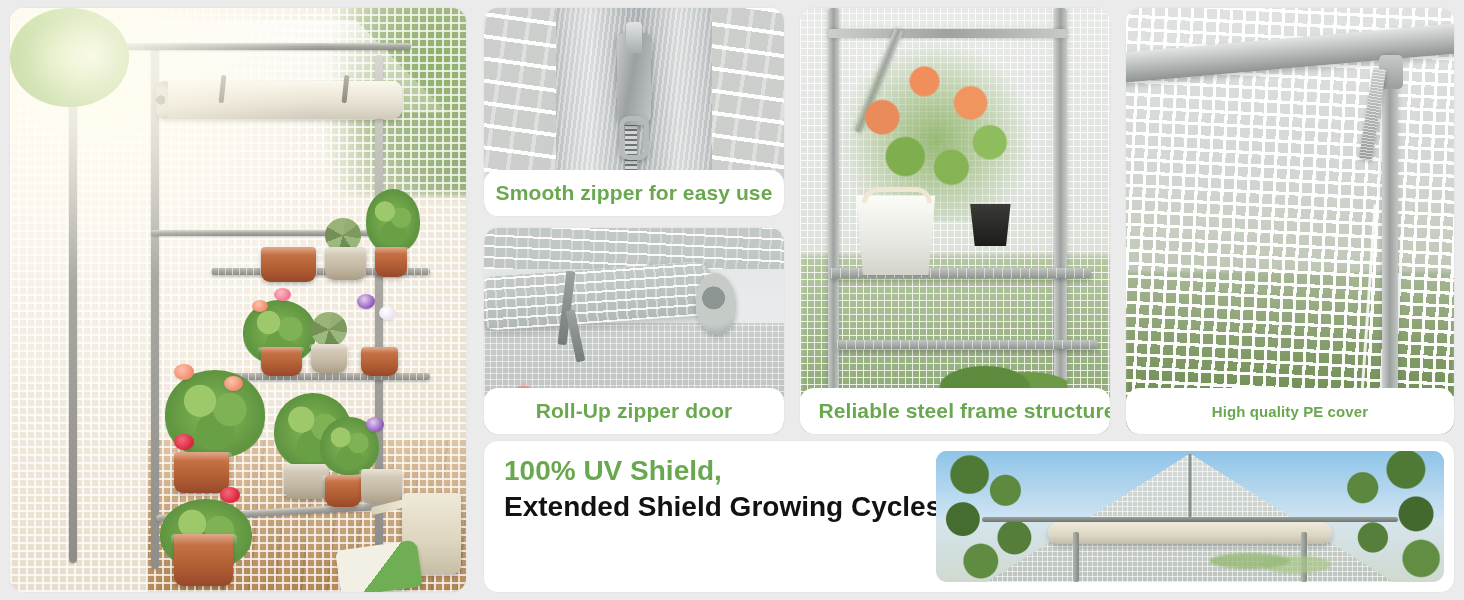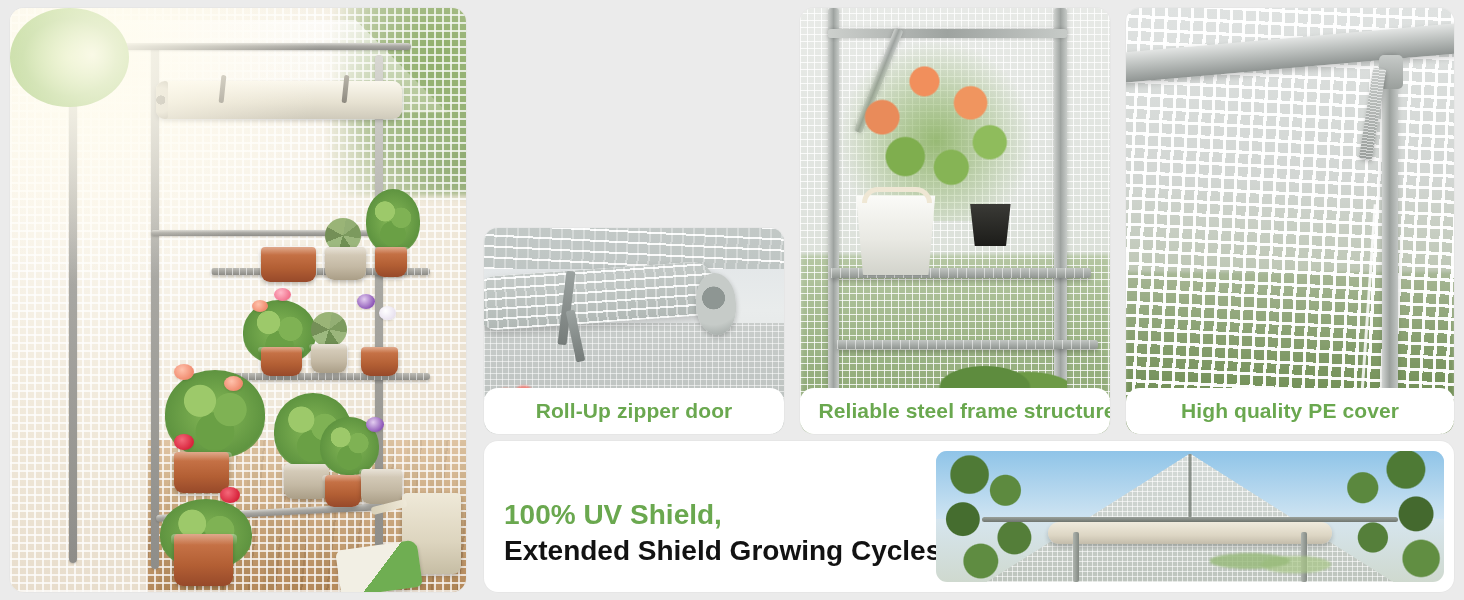--- a/index.html
+++ b/index.html
@@ -429,22 +429,22 @@
   }
 
   
   #panel-banner {
     left: 484px; top: 441px; width: 970px; height: 151px;
     background: #ffffff;
     border-radius: 14px;
   }
   .banner-text {
     position: absolute;
-    left: 20px; top: 31px; width: 450px; height: 122px;
-    display: flex; flex-direction: column; justify-content: center;
+    left: 20px; top: 12px; width: 450px; height: 122px;
+    display: flex; flex-direction: column; 
   }
   .bt-line { line-height: 1.28; white-space: nowrap; }
   .bt-green { color: #6aa84f; font-weight: 700; font-size: 28px; }
   .bt-black { color: #121212; font-weight: 700; font-size: 28px; }
 
   .banner-photo {
     position: absolute; right: 10px; top: 10px; width: 508px; height: 131px;
     border-radius: 11px; overflow: hidden;
     background: linear-gradient(180deg, #bcd9ef 0%, #d7e7f3 45%, #cfd9cf 100%);
   }
@@ -576,20 +576,33 @@
         <div class="pot terra" style="left:36%; bottom:1%; width:13%; height:9%;"></div>
 
         <div class="can" style="right:1%; bottom:3%; width:13%; height:14%;"></div>
         <div class="gloves" style="left:72%; bottom:0%; width:18%; height:8%;"></div>
 
         <div class="gh-light"></div>
       </div>
     </div>
   </div>
 
+  <div class="panel" id="panel-zipper">
+    <div class="photo">
+      <div class="zip-bg"></div>
+      <div class="zip-mesh"></div>
+      <div class="zip-placket"></div>
+      <div class="zip-teeth"></div>
+      <div class="zip-slider"></div>
+      <div class="zip-pull"></div>
+    </div>
+    <div class="caption" style="height:46px; font-size:21px;">
+      <span>Smooth zipper for easy use</span>
+    </div>
+  </div>
 
   <div class="panel" id="panel-rollup">
     <div class="photo">
       <div class="ru-bg"></div>
       <div class="ru-wall"></div>
       <div class="ru-top"></div>
       <div class="ru-roll"></div>
       <div class="ru-endcap"></div>
       <div class="ru-strap"></div>
       <div class="ru-strap b"></div>
@@ -629,21 +642,21 @@
     <div class="photo">
       <div class="pe-bg"></div>
       <div class="pe-grass"></div>
       <div class="pe-mesh"></div>
       <div class="pe-tube"></div>
       <div class="pe-vpost"></div>
       <div class="pe-joint"></div>
       <div class="pe-webbing"></div>
       <div class="pe-seam"></div>
     </div>
-    <div class="caption" style="height:46px; font-size:21px;text-align:right;">
+    <div class="caption" style="height:46px; font-size:15px;text-align:right;">
       <span>High quality PE cover</span>
     </div>
   </div>
 
   <div class="panel" id="panel-banner">
     <div class="banner-text">
       <div class="bt-line bt-green">100% UV Shield,</div>
       <div class="bt-line bt-black">Extended Shield Growing Cycles</div>
     </div>
 

